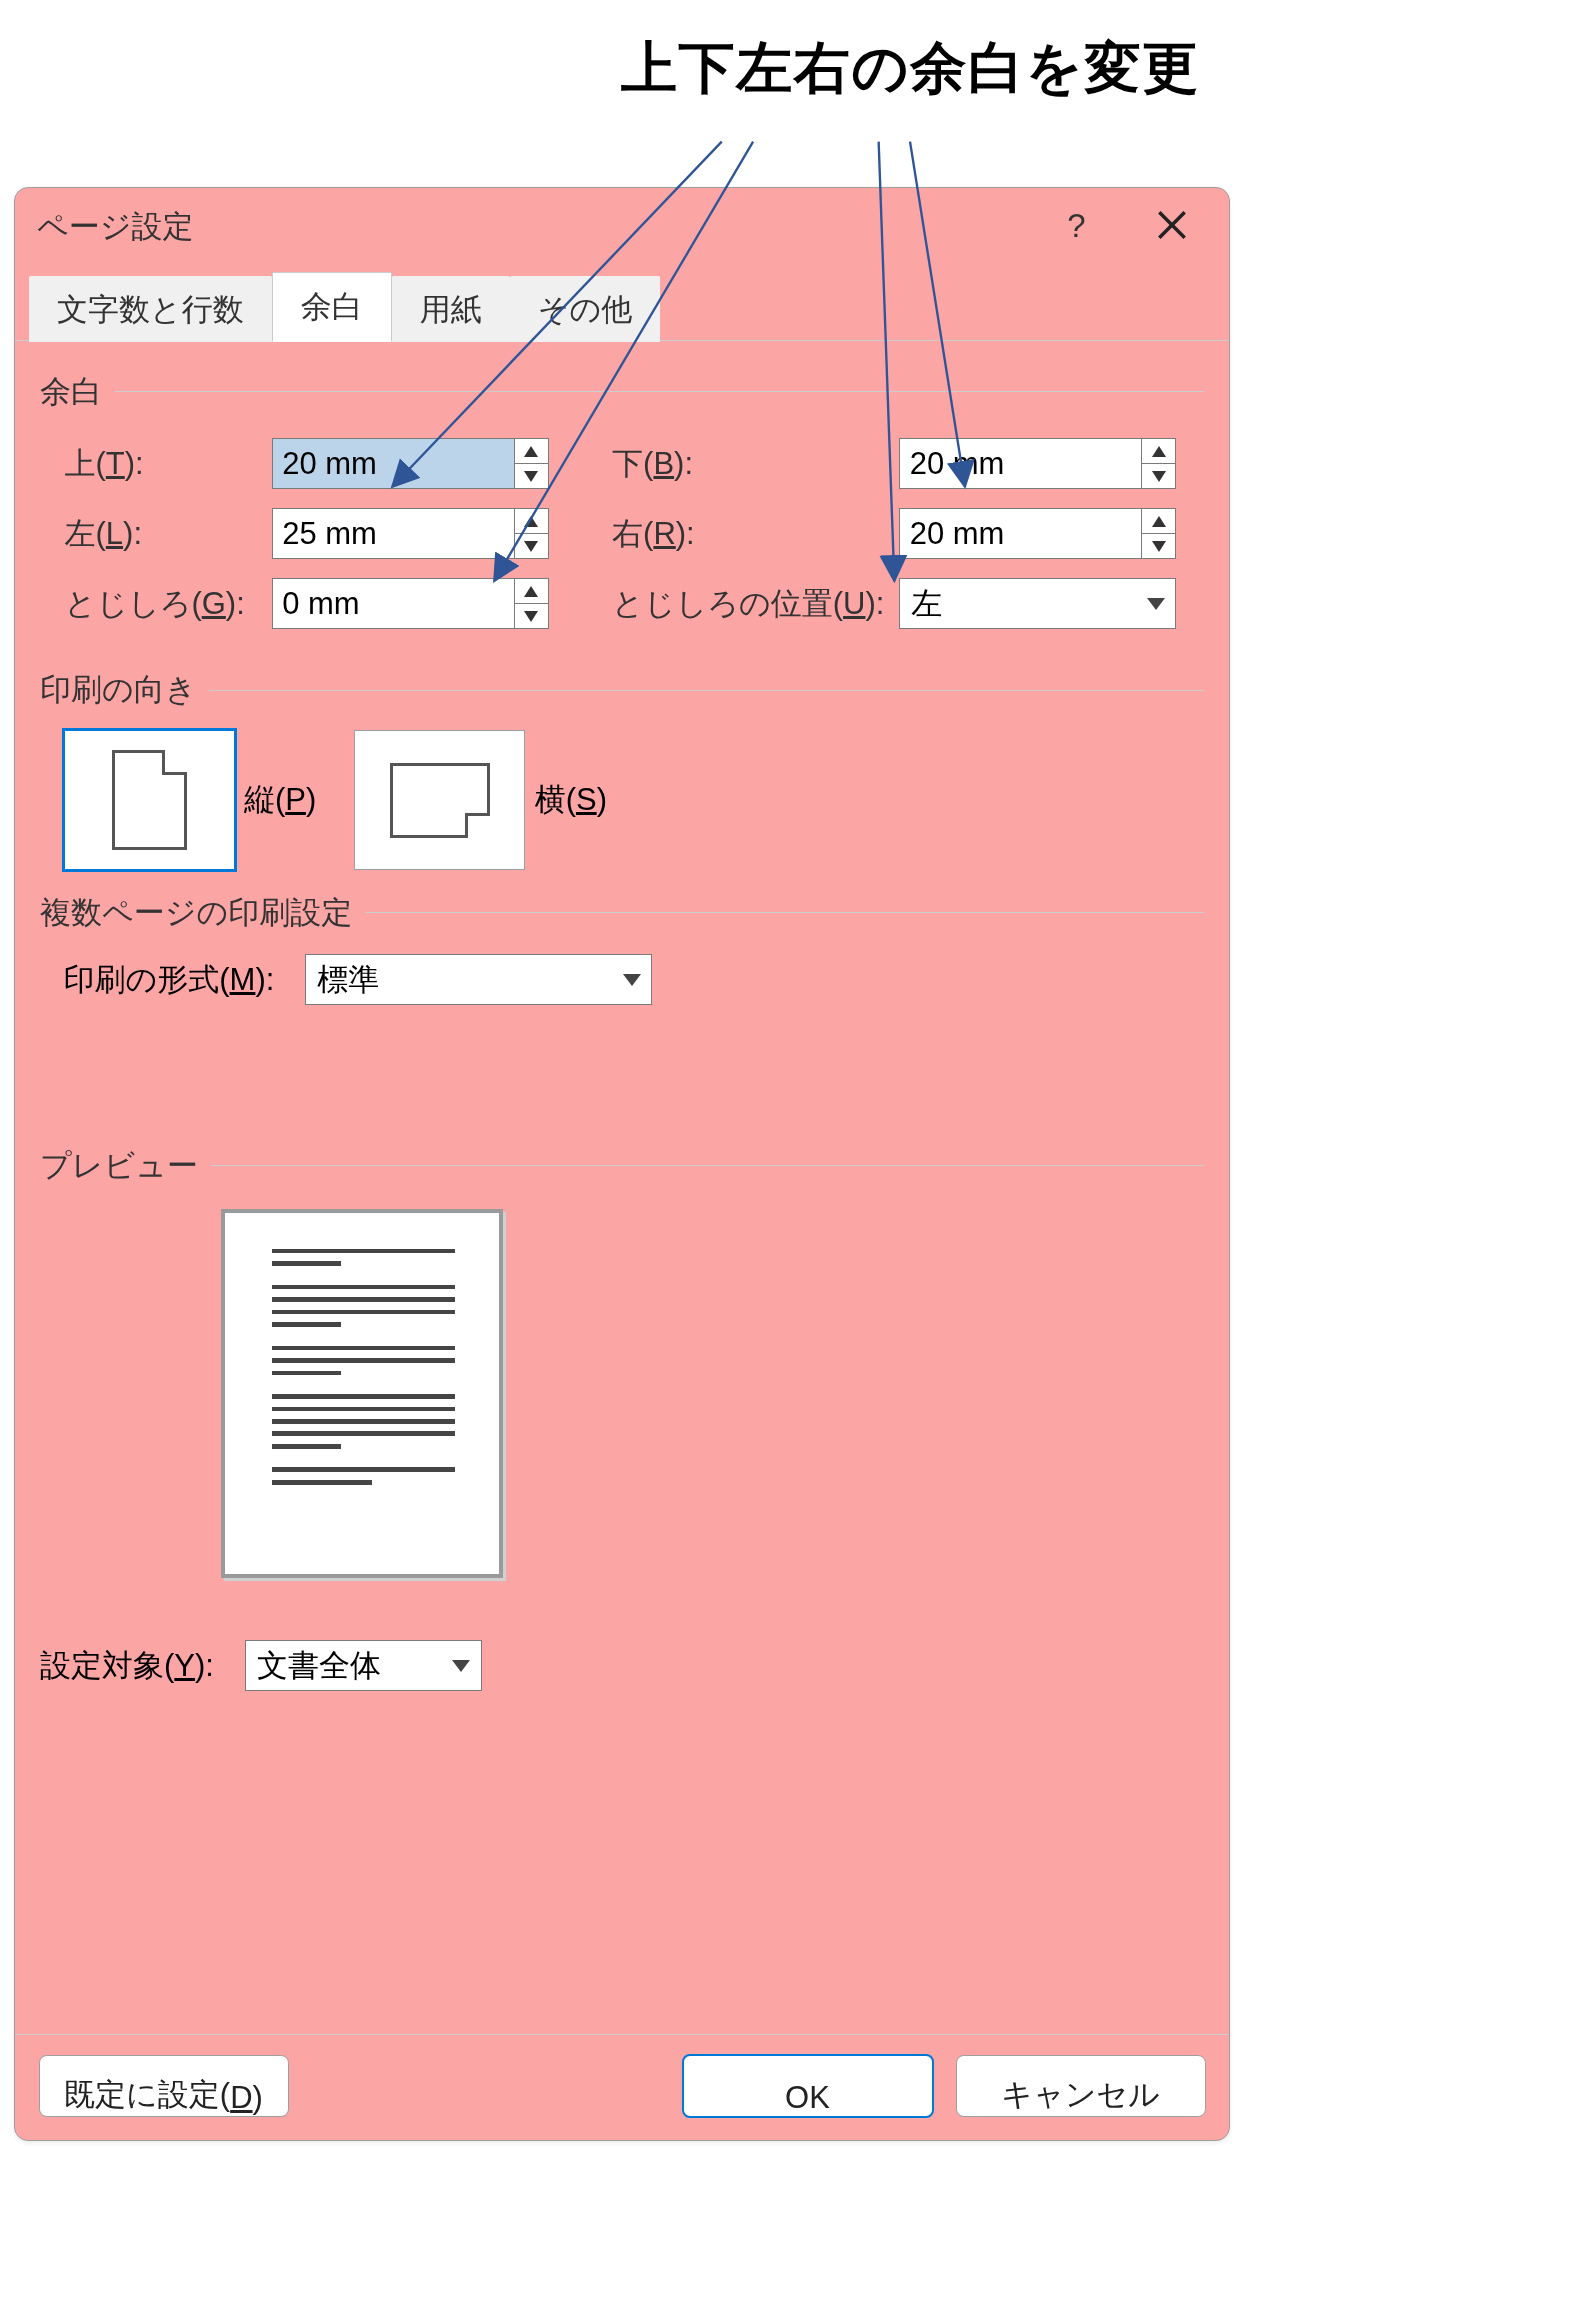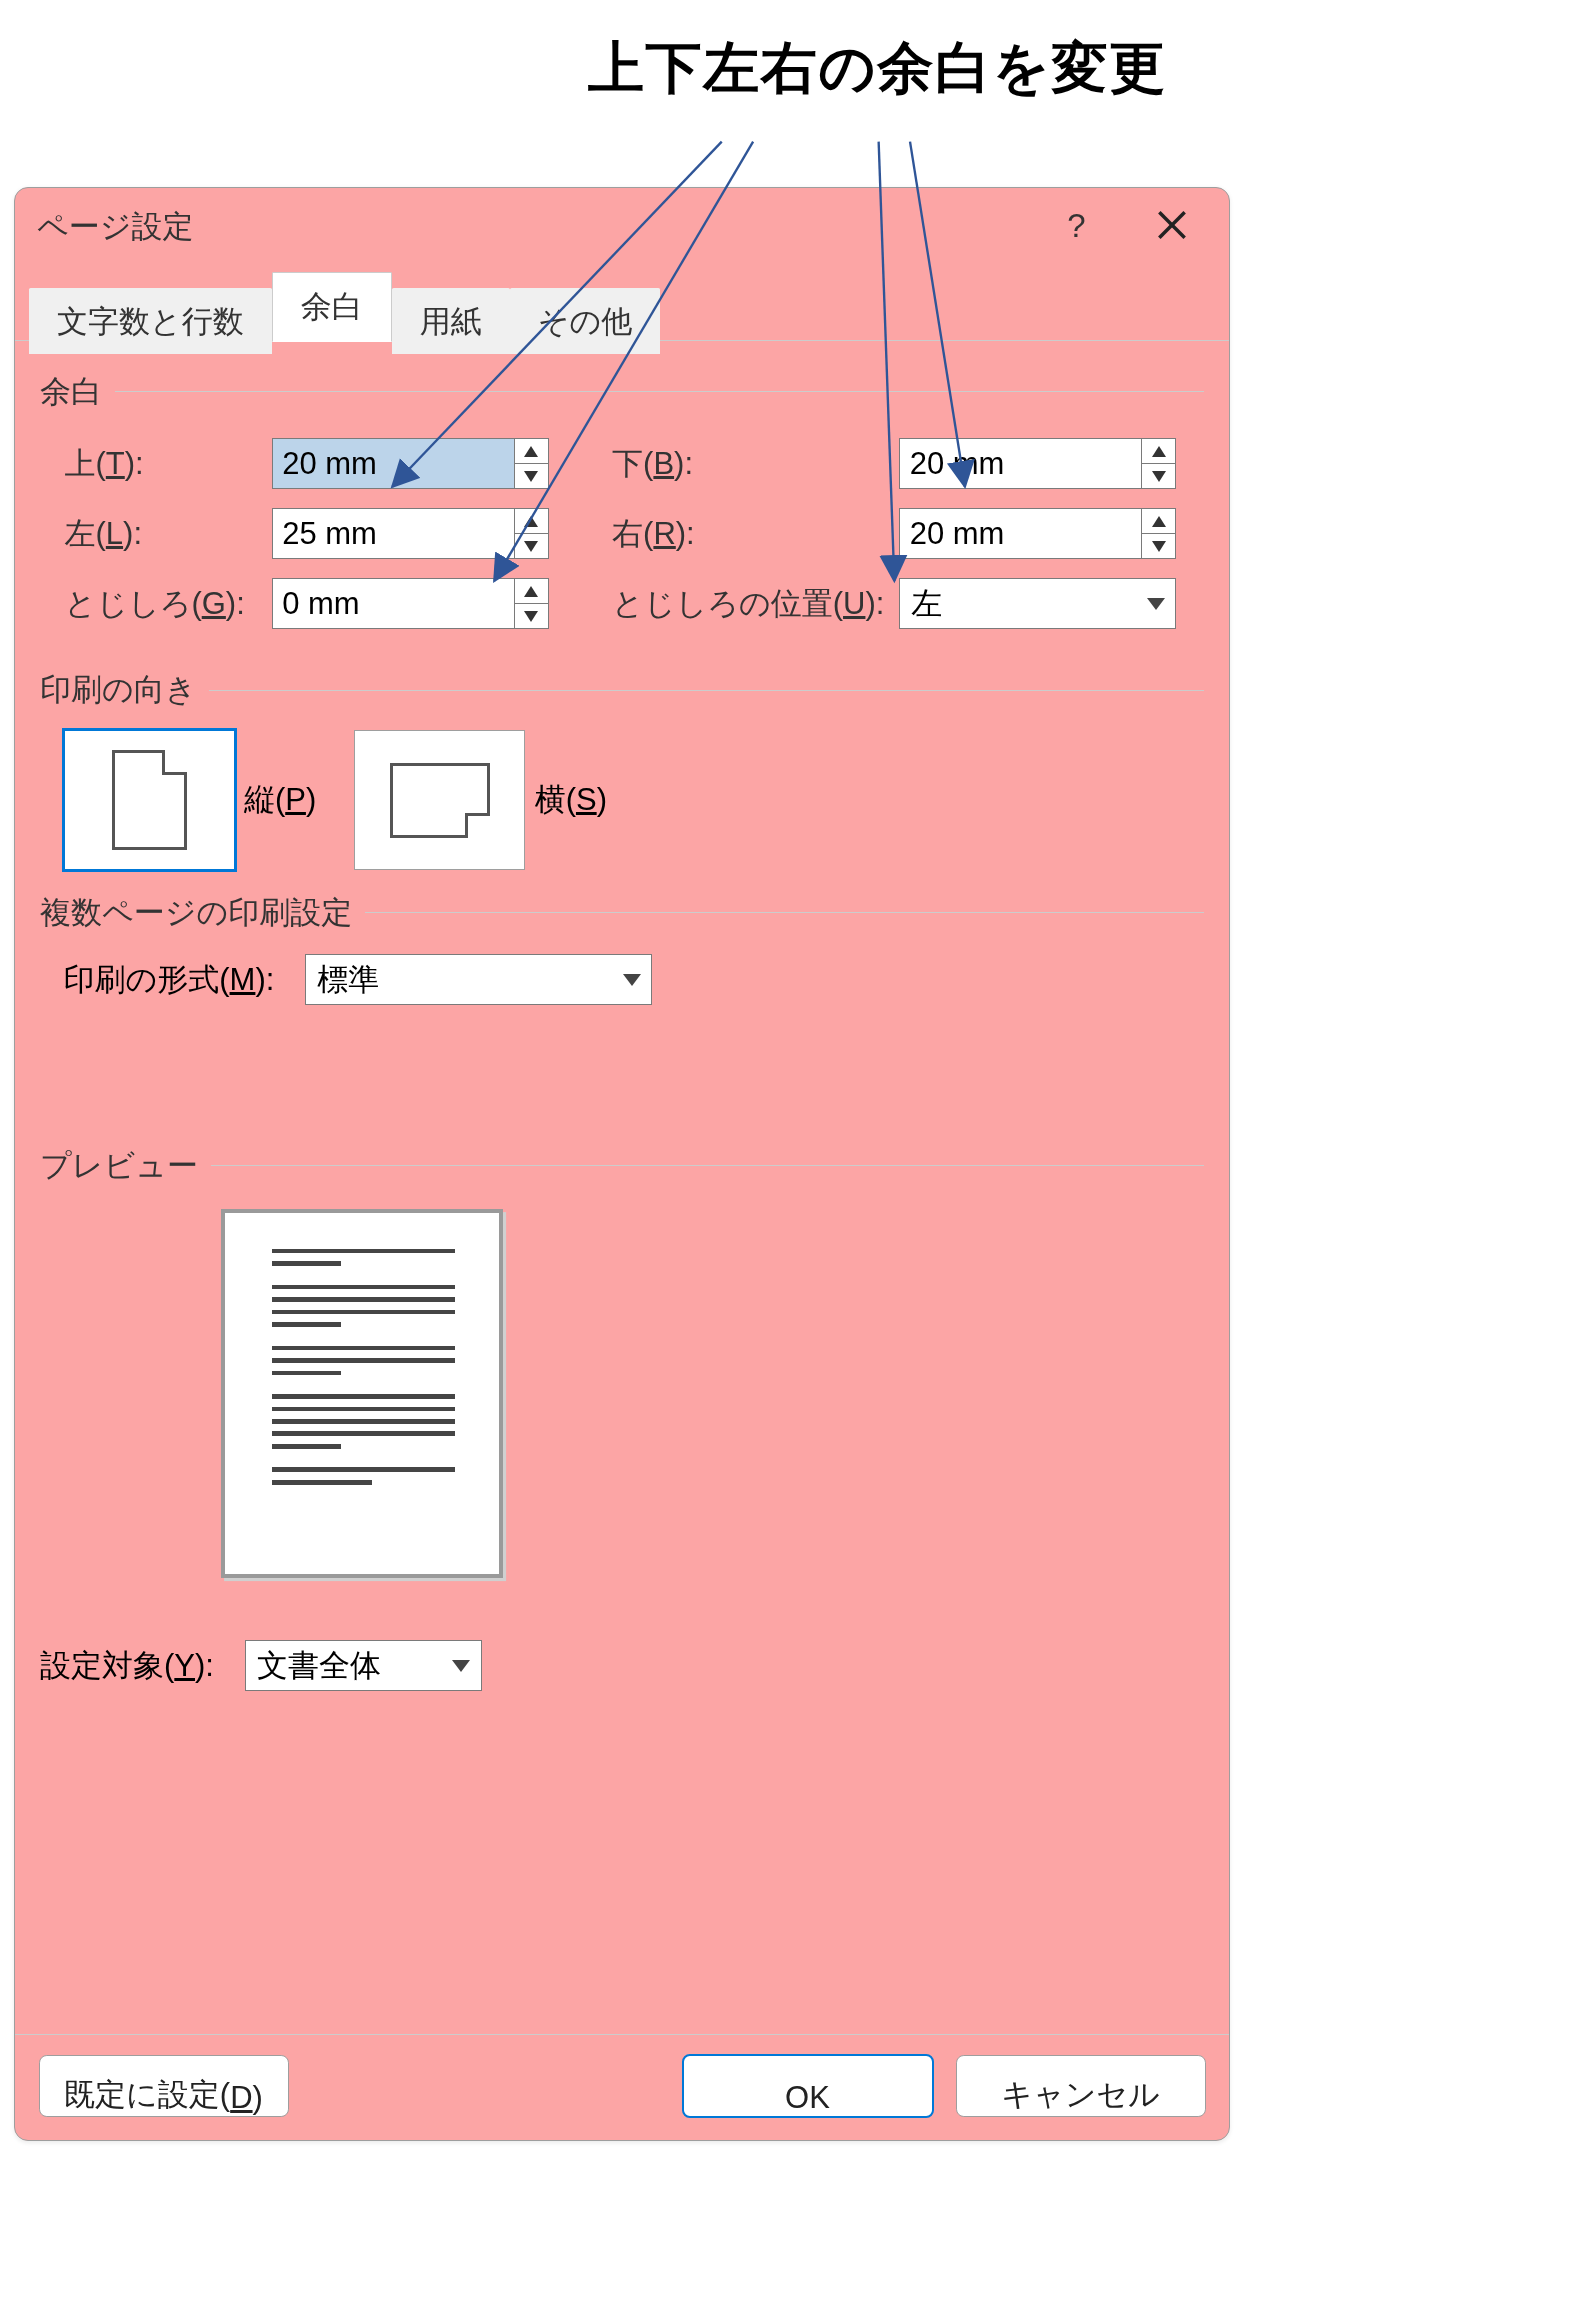--- a/index.html
+++ b/index.html
@@ -17,20 +17,21 @@
     --bg: #ffffff;
     font-family: "Yu Gothic UI", "Meiryo UI", "MS PGothic", sans-serif;
   }
   html, body { margin:0; padding:0; background:#fff; }
   .stage { position:relative; width:1569px; height:2319px; }
 
   
   .annotation {
     position:absolute; font-weight:700; font-size:56px; color:#000;
     letter-spacing:1.6px;
+    margin-left:33px;
   }
 
   
   .dialog {
     position:absolute;
     left:var(--dlg-x,18)px; top:var(--dlg-y,237)px;
     width:var(--dlg-width); height:1954px;
     border:1.6px solid var(--border-gray);
     border-radius:14px;
     background:#fca5a5;
@@ -55,21 +56,21 @@
     display:flex; align-items:flex-end;
     padding:0 14px; height:63px;
     border-bottom:1.6px solid var(--border-light);
     gap:0;
     margin-top:11px;
   }
   .tab {
     font-size:31px; padding:12.6px 28px 11px 28px;
     background:var(--tab-inactive-bg);
     color:#333;
-    position:relative; top:14px;
+    position:relative; top:2px;
     border-top-left-radius:1.6px; border-top-right-radius:1.6px;
   }
   .tab.active {
     background:var(--tab-active-bg);
     border:1.6px solid var(--border-light);
     border-bottom:1.6px solid #fff;
     padding-bottom:12.6px;
     top:1.6px;
   }
 

